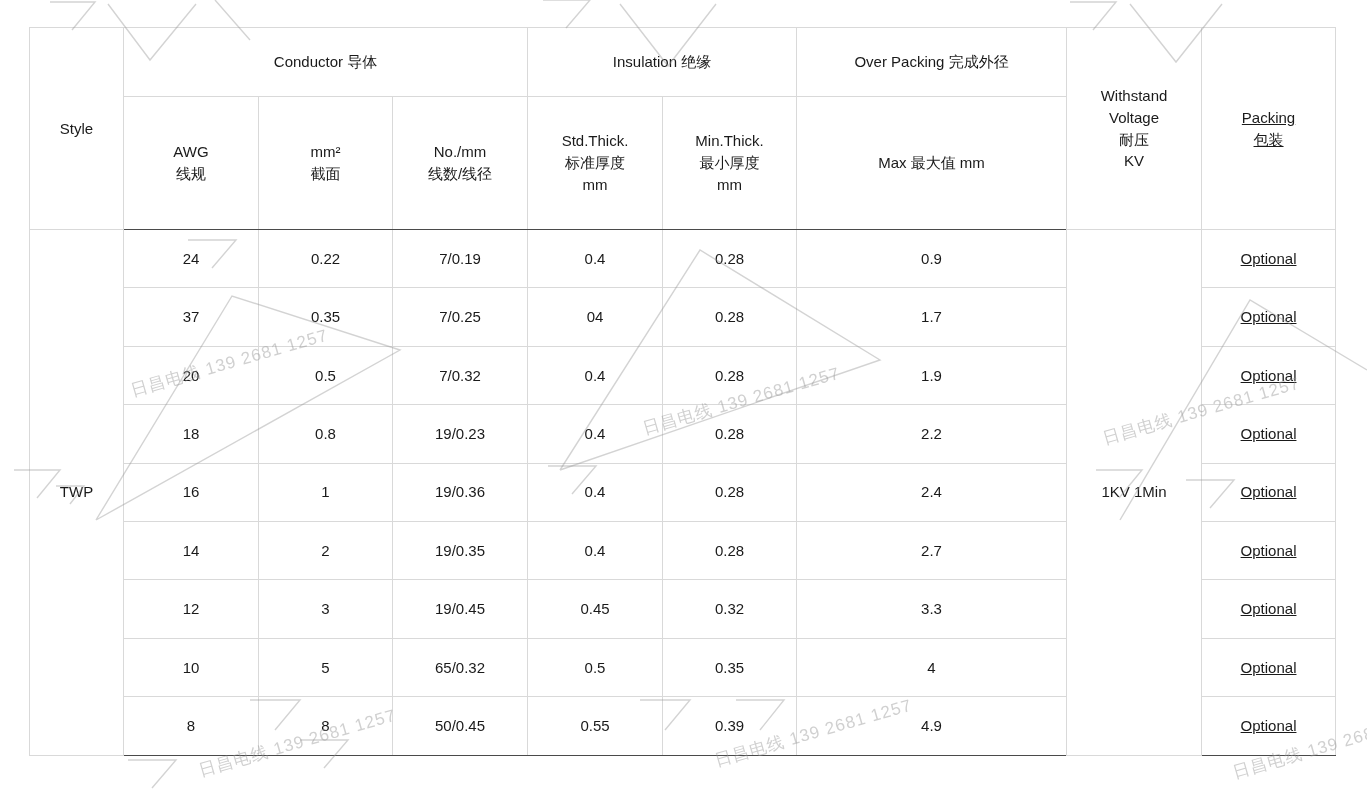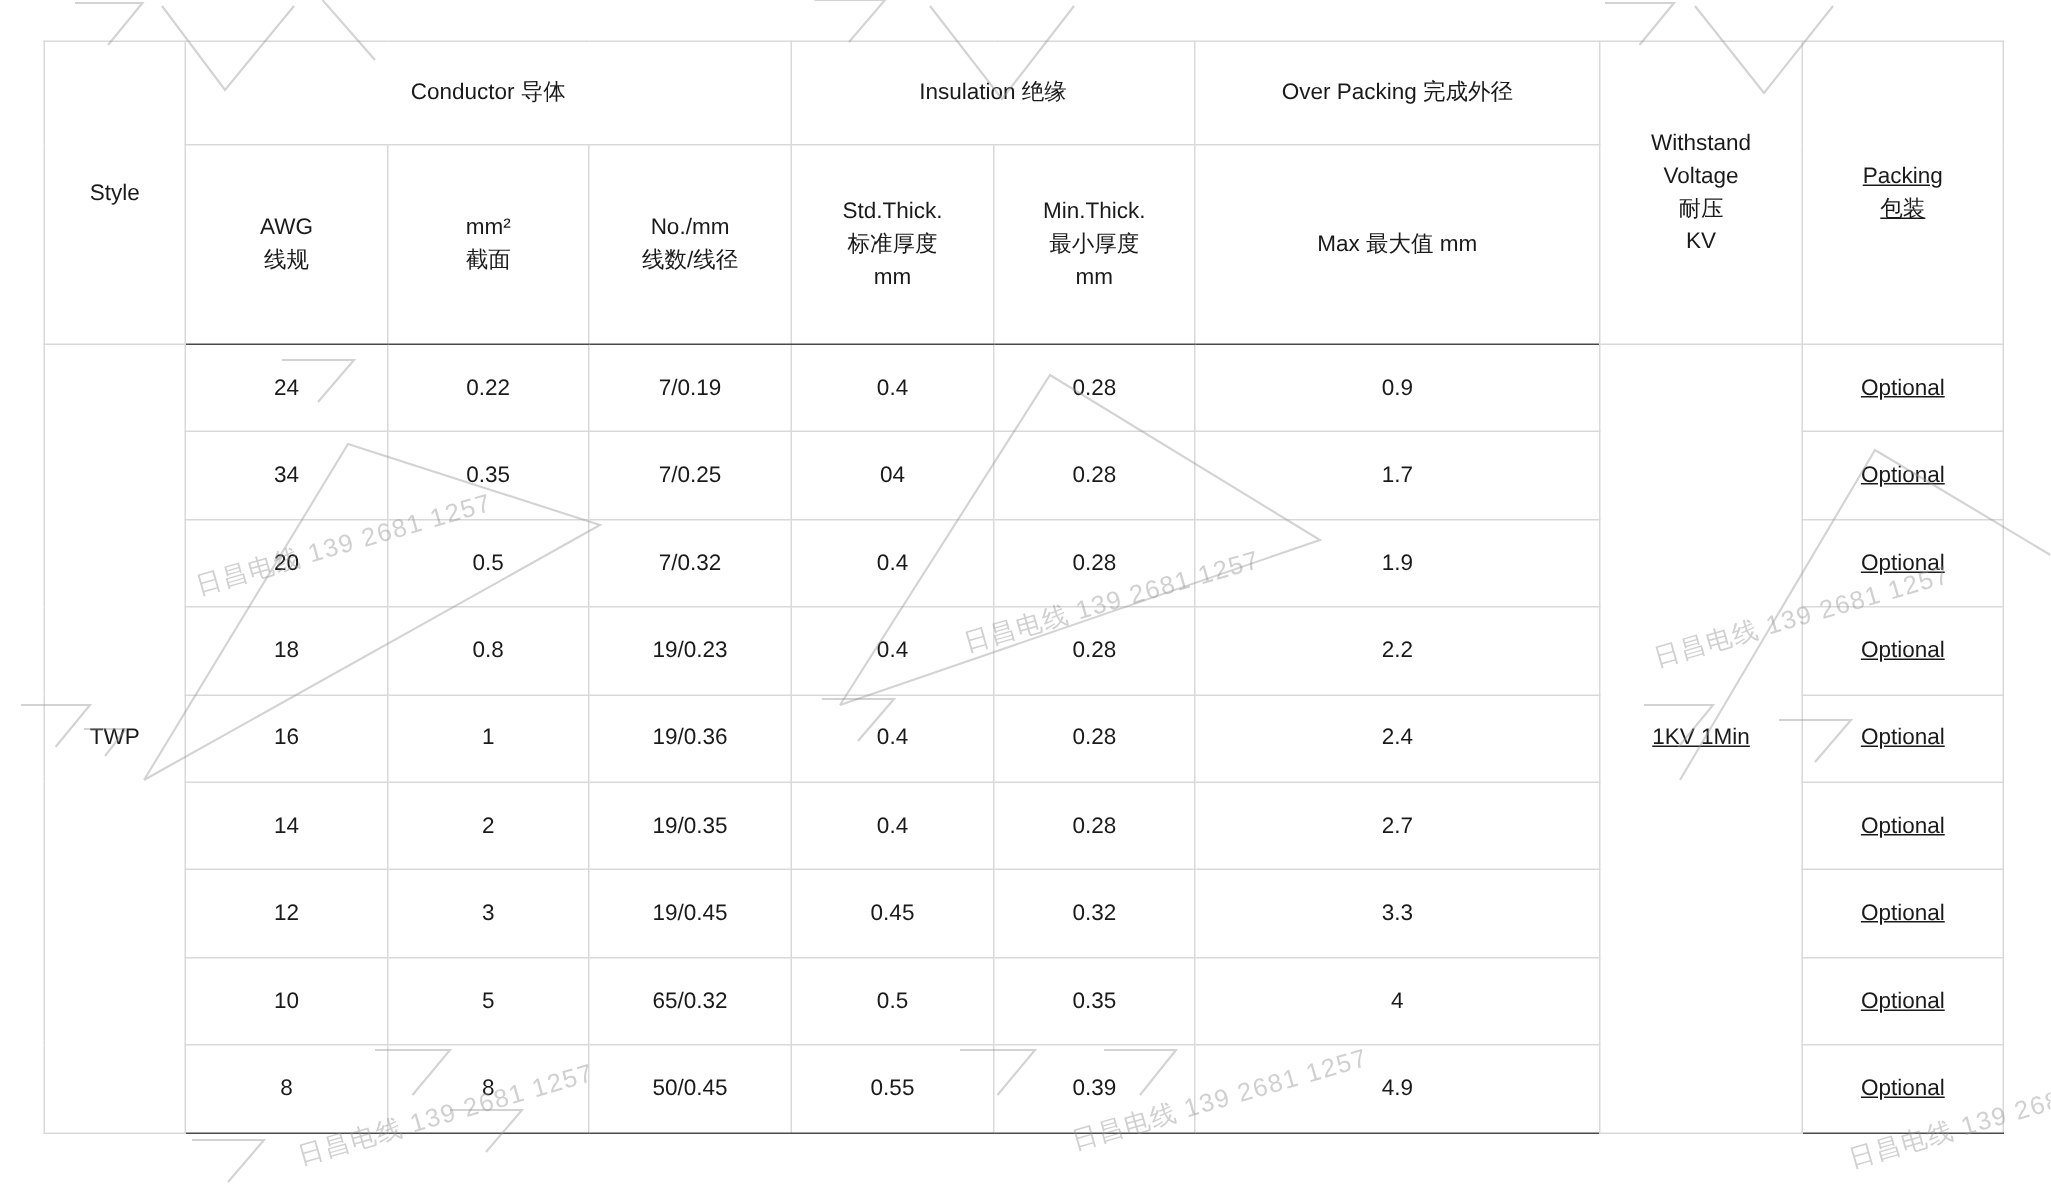--- a/index.html
+++ b/index.html
@@ -94,21 +94,20 @@
   }
   td.body {
     height: 57.4px;
     font-size: 15px;
   }
   td.style-body {
     font-size: 16px;
   }
   td.volt-body {
     font-size: 15px;
-    text-decoration: underline;
   }
   .sub-line { display: block; }
 </style>
 </head>
 <body>
 
 <div class="watermark-layer">
   <svg class="wm-svg" viewBox="0 0 1367 789">
 
     <polyline points="50,2 95,2 72,30"></polyline>
@@ -207,21 +206,21 @@
         <td class="body">24</td>
         <td class="body">0.22</td>
         <td class="body">7/0.19</td>
         <td class="body">0.4</td>
         <td class="body">0.28</td>
         <td class="body">0.9</td>
         <td class="body volt-body" rowspan="9">1KV 1Min</td>
         <td class="body edge-right">Optional</td>
       </tr>
       <tr>
-        <td class="body">34</td>
+        <td class="body">37</td>
         <td class="body">0.35</td>
         <td class="body">7/0.25</td>
         <td class="body">04</td>
         <td class="body">0.28</td>
         <td class="body">1.7</td>
         <td class="body edge-right">Optional</td>
       </tr>
       <tr>
         <td class="body">20</td>
         <td class="body">0.5</td>

